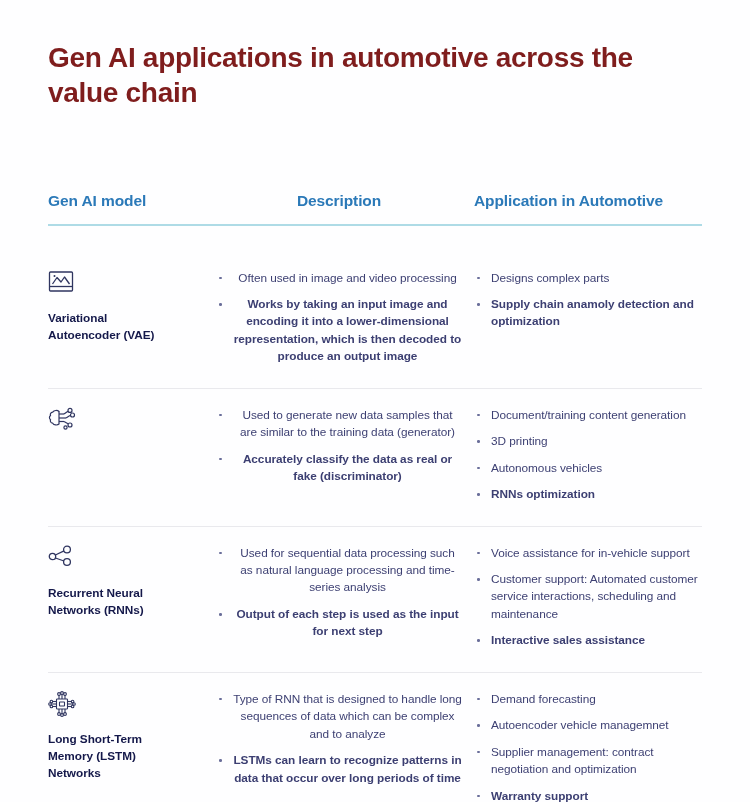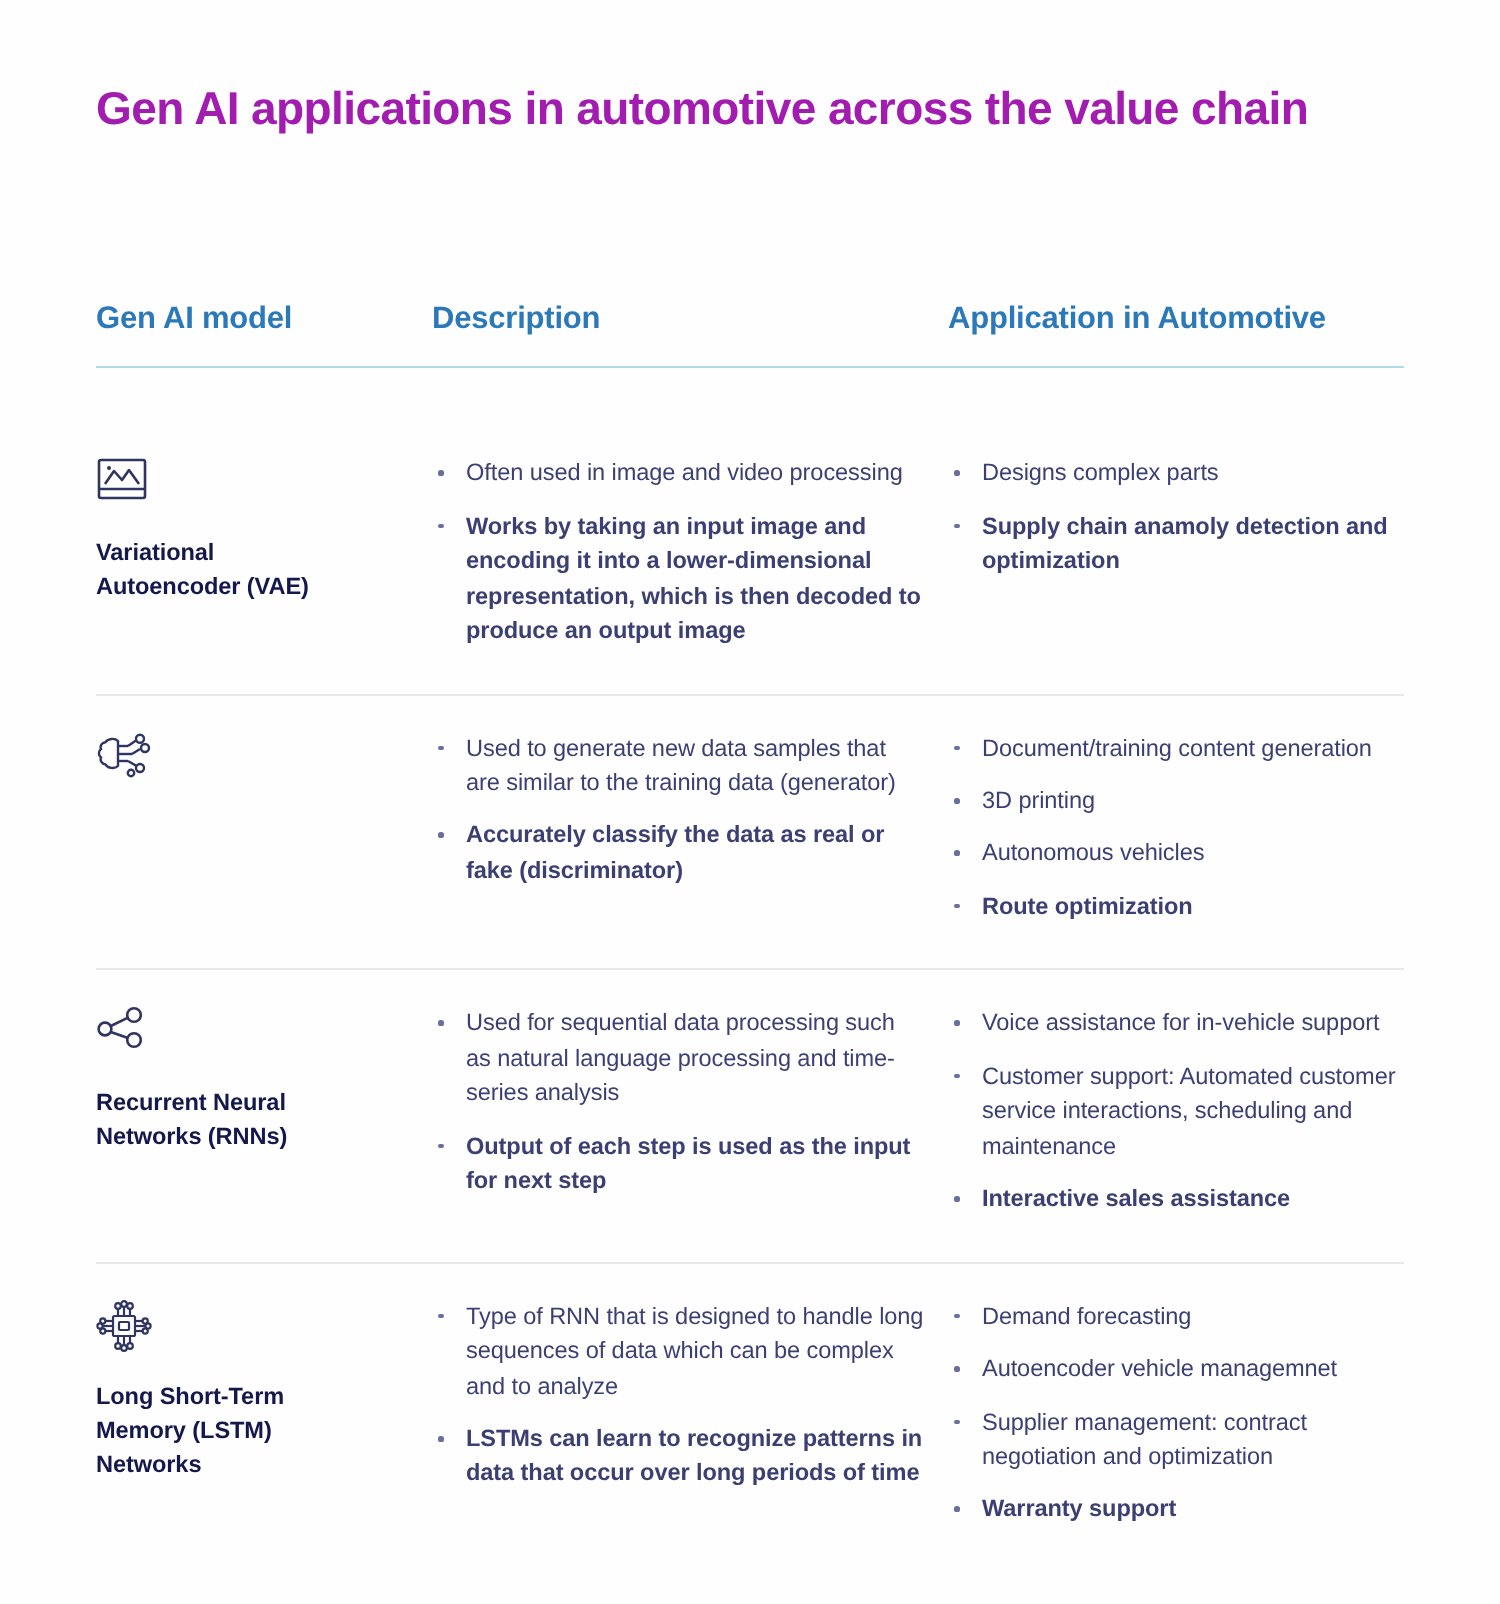--- a/index.html
+++ b/index.html
@@ -18,37 +18,37 @@
     width: 750px;
     height: 802px;
     background: #fefeff;
     padding: 0;
     position: relative;
   }
   .inner {
     padding: 40px 48px 0 48px;
   }
   h1.title {
-    font-size: 23px;
+    font-size: 28px;
     font-weight: bold;
-    color: #a21caf;
+    color: #7f1d1d;
     letter-spacing: -0.3px;
     margin: 0 0 34px 0;
     line-height: 1.25;
   }
   
   .tbl {
     width: 654px;
   }
   .row {
     display: flex;
     align-items: flex-start;
   }
   .col-model  { width: 168px; flex: 0 0 168px; padding-right: 10px; }
-  .col-desc   { width: 258px; flex: 0 0 258px; padding-right: 12px; }
+  .col-desc   { width: 258px; flex: 0 0 258px; padding-right: 12px; text-align: center; }
   .col-app    { width: 228px; flex: 0 0 228px; }
 
   .header-row .hcell {
     font-size: 15.5px;
     font-weight: bold;
     color: #2b79b8;
     letter-spacing: -0.1px;
     padding-bottom: 14px;
     margin-top: 48px;
   }
@@ -181,21 +181,21 @@
           <ul class="bullets">
             <li>Used to generate new data samples that are similar to the training data (generator)</li>
             <li>Accurately classify the data as real or fake (discriminator)</li>
           </ul>
         </div>
         <div class="col-app">
           <ul class="bullets">
             <li>Document/training content generation</li>
             <li>3D printing</li>
             <li>Autonomous vehicles</li>
-            <li>Route optimization</li>
+            <li>RNNs optimization</li>
           </ul>
         </div>
       </div>
       <div class="row-divider"></div>
 
       <div class="row body-row">
         <div class="col-model">
           <span class="icon-wrap">
             <svg class="icon-svg" width="28" height="22" viewBox="0 0 28 22" fill="none" stroke="#2f3560" stroke-width="1.3">
               <circle cx="4.5" cy="11.5" r="3.2"></circle>

